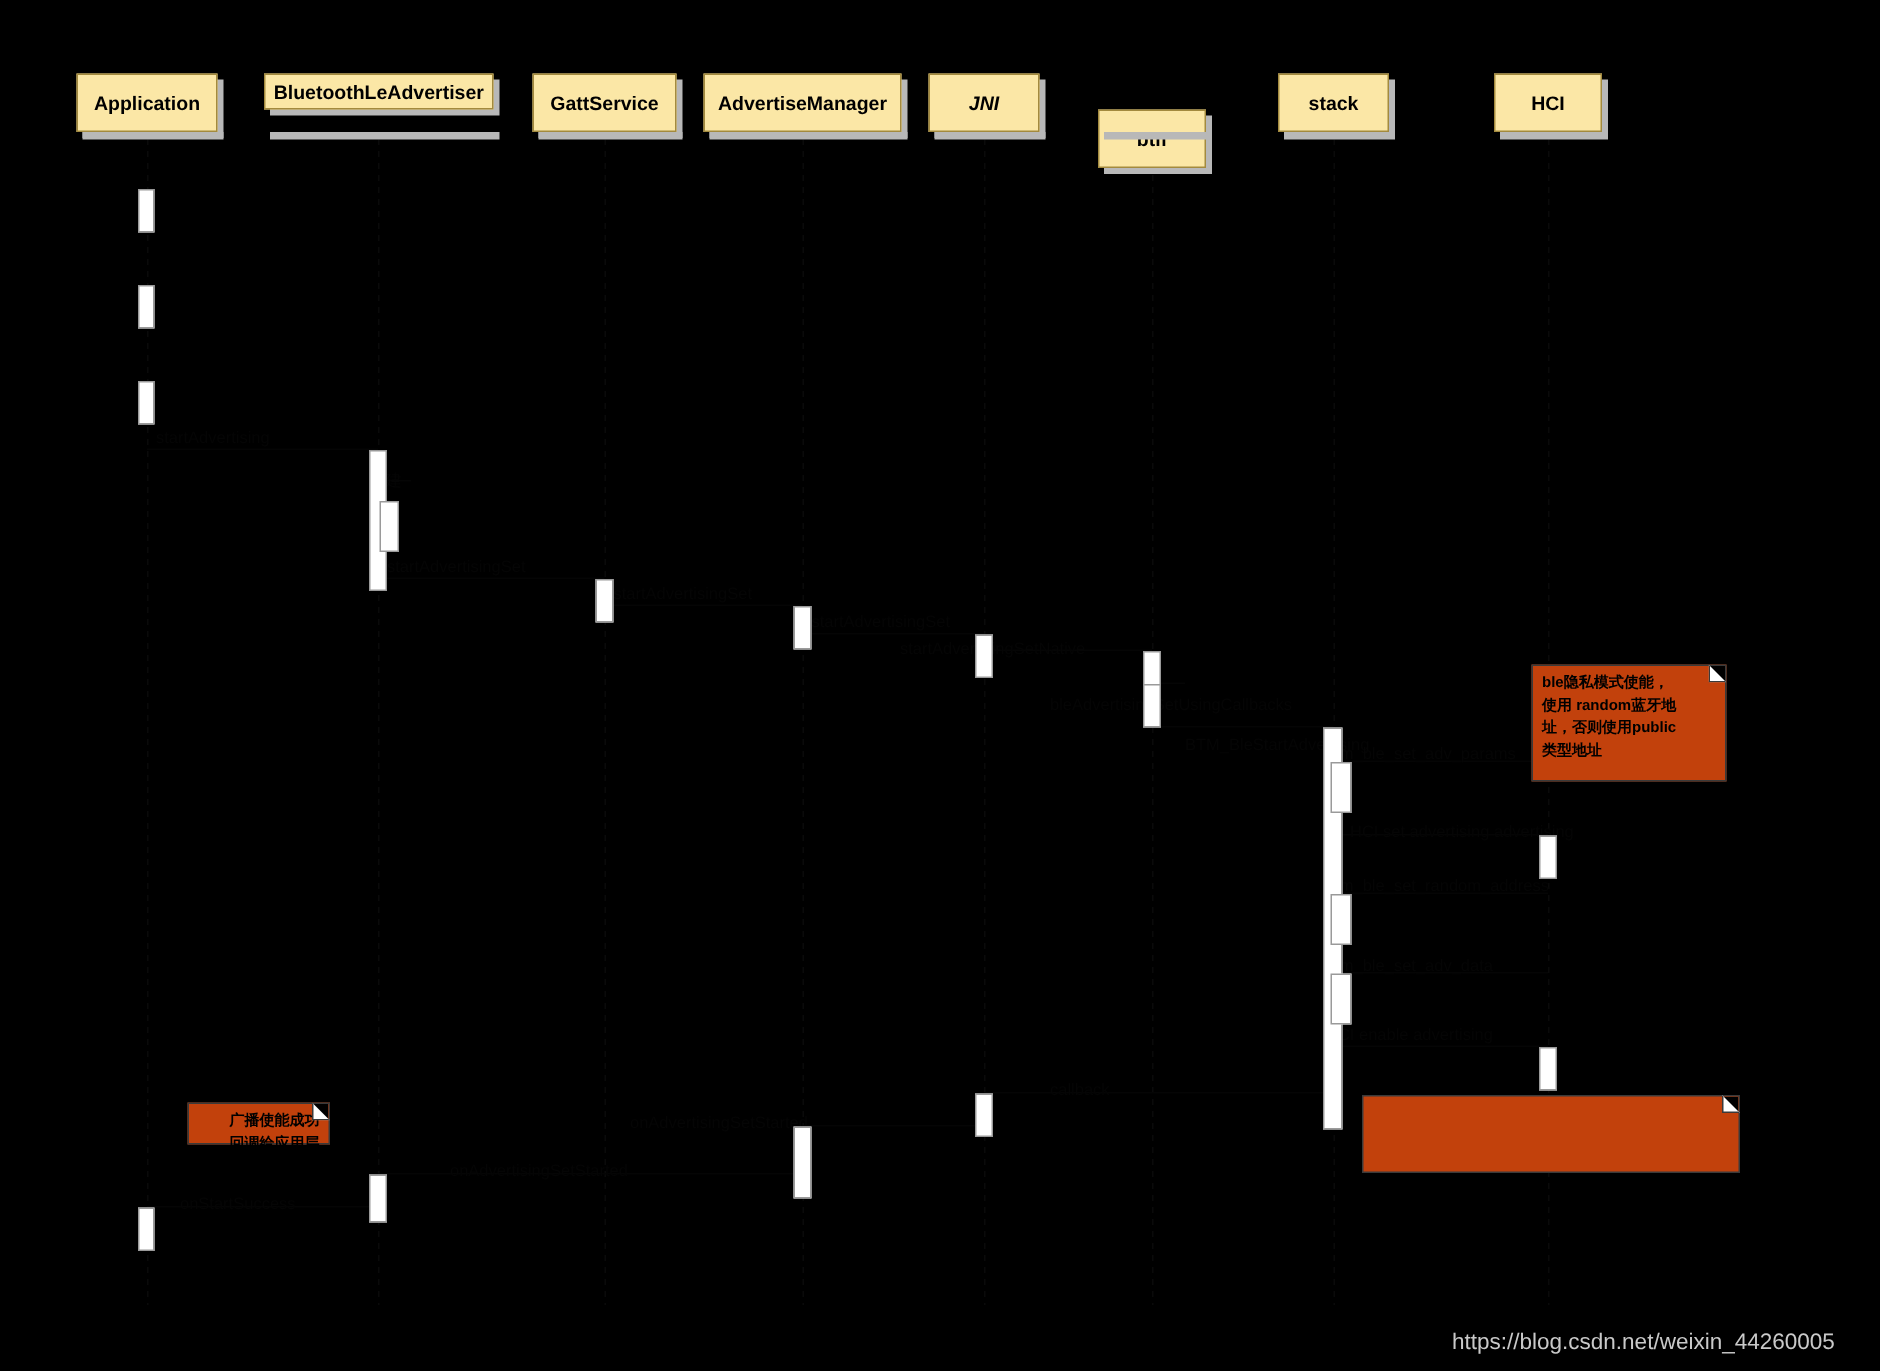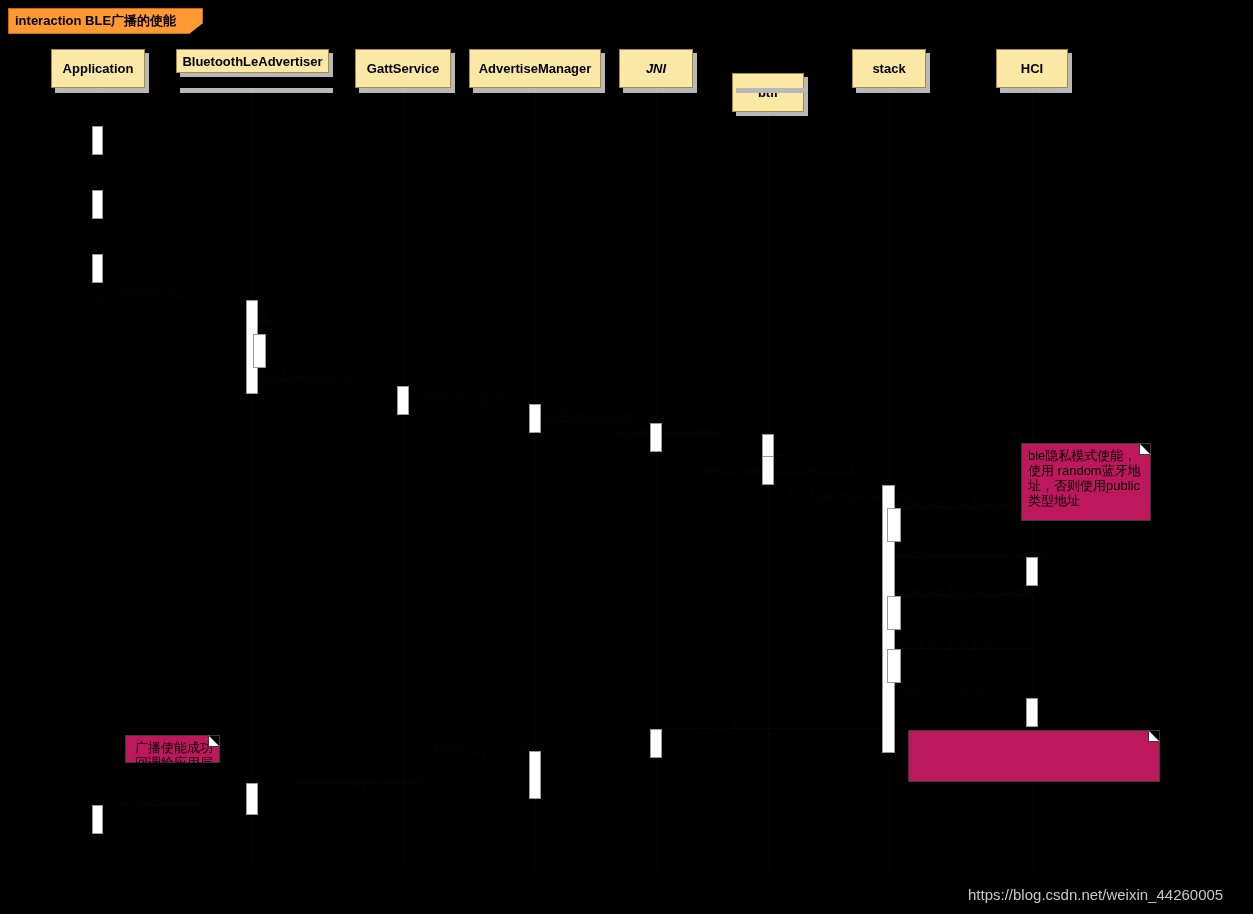--- a/index.html
+++ b/index.html
@@ -86,28 +86,29 @@
     position: absolute;
     color: #050505;
     font-size: 11px;
     white-space: nowrap;
     pointer-events: none;
   }
 
   
   .note {
     position: absolute;
-    background: #be185d;
+    background: #c2410c;
     border: 1px solid #3a3a3a;
     color: #000000;
-    font-size: 13px;
+    font-size: 10px;
     line-height: 15px;
     padding: 4px 6px 4px 6px;
     box-sizing: border-box;
     white-space: pre-line;
+    font-weight: bold;
   }
   .note::after {
     content: "";
     position: absolute;
     top: -1px;
     right: -1px;
     width: 11px;
     height: 11px;
     background: #FFFFFF;
     border-left: 1px solid #3a3a3a;
@@ -130,21 +131,20 @@
     color: #C9C9C9;
     font-size: 15px;
     white-space: nowrap;
   }
 </style>
 </head>
 <body>
 
 <div id="canvas">
 
-  <div class="frame-banner">interaction BLE广播的使能</div>
 
   <div id="lifelines">
       <div class="lifeline" style="left: 98px; top: 93px; height: 777px;"></div>
       <div class="lifeline" style="left: 252px; top: 93px; height: 777px;"></div>
       <div class="lifeline" style="left: 403px; top: 93px; height: 777px;"></div>
       <div class="lifeline" style="left: 535px; top: 93px; height: 777px;"></div>
       <div class="lifeline" style="left: 656px; top: 93px; height: 777px;"></div>
       <div class="lifeline" style="left: 768px; top: 93px; height: 777px;"></div>
       <div class="lifeline" style="left: 889px; top: 93px; height: 777px;"></div>
       <div class="lifeline" style="left: 1032px; top: 93px; height: 777px;"></div>

